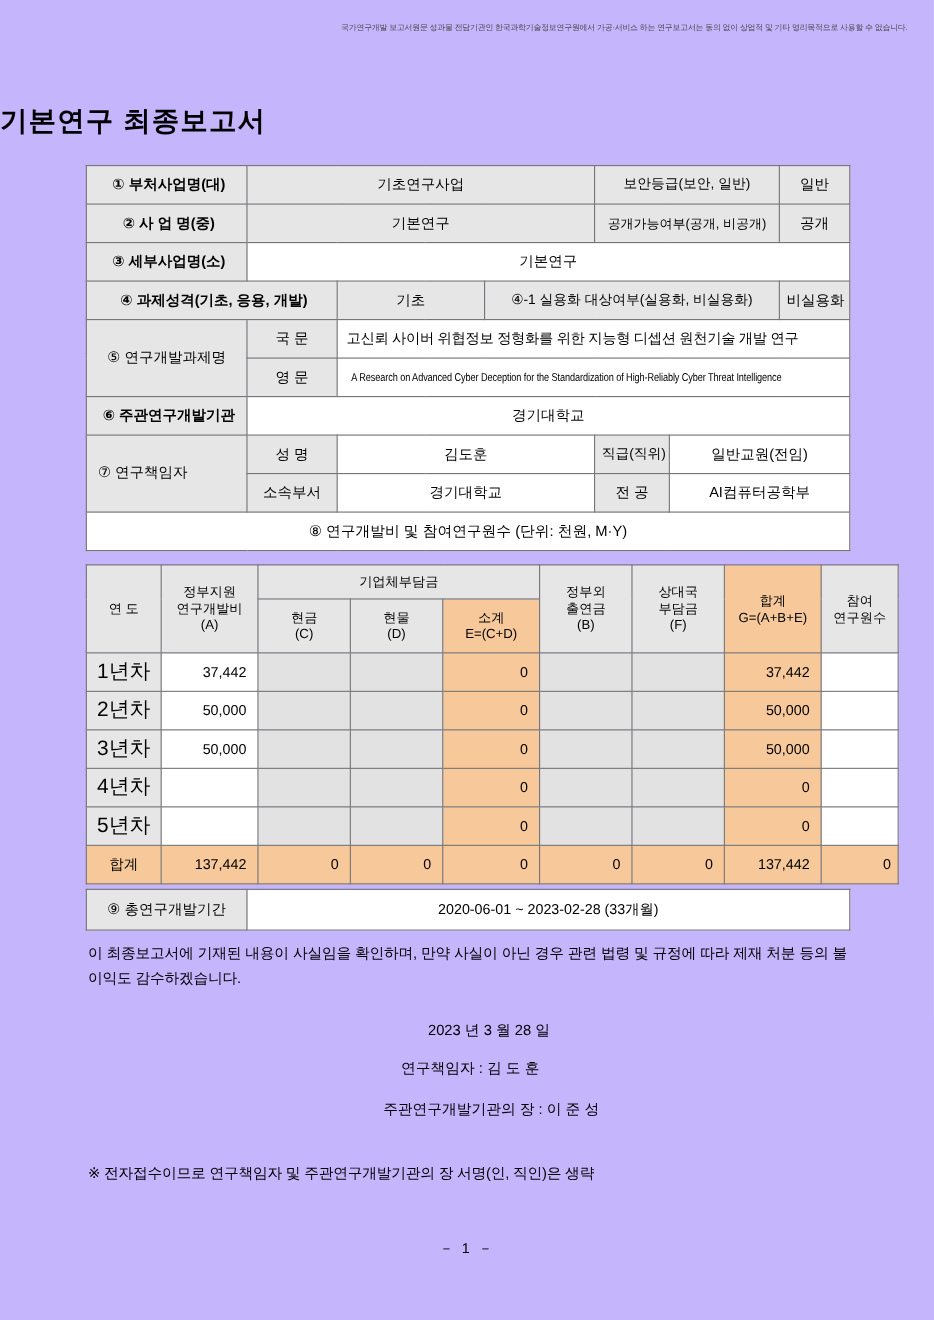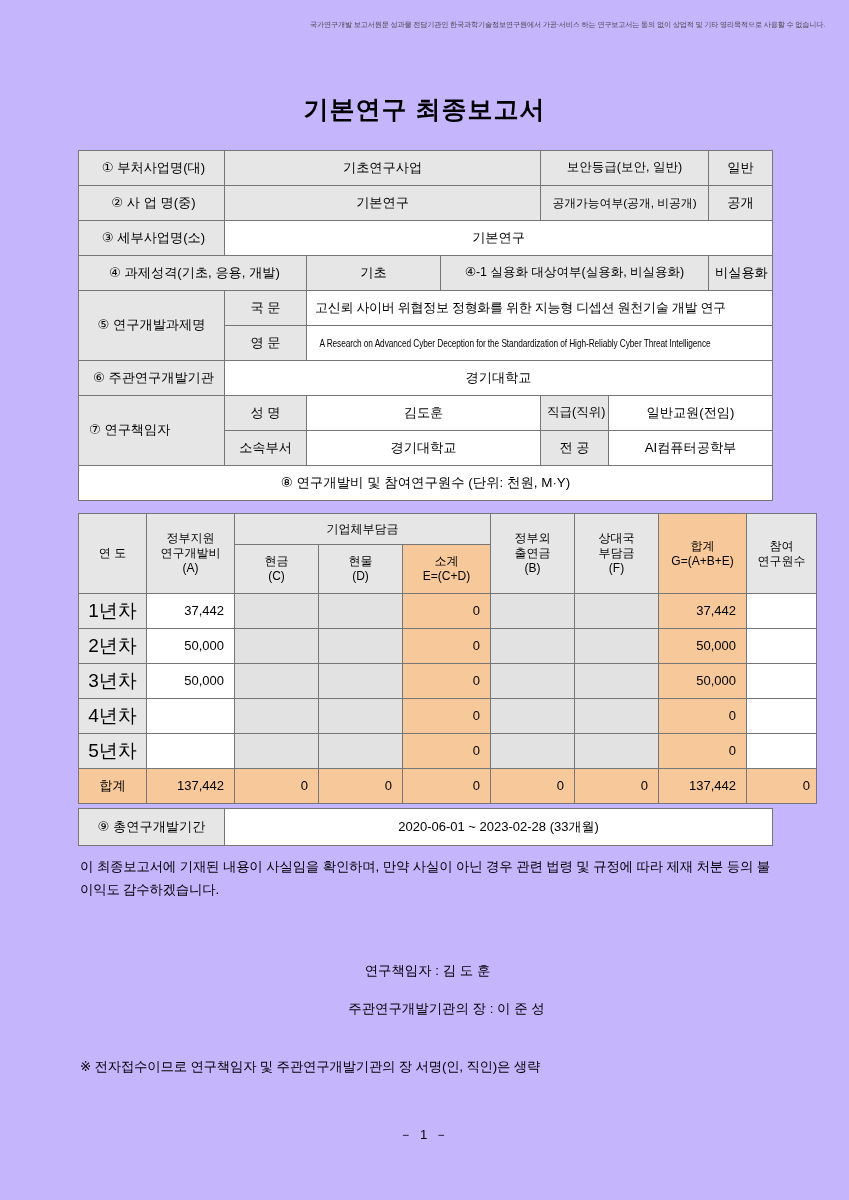--- a/index.html
+++ b/index.html
@@ -34,21 +34,21 @@
     white-space: nowrap;
     padding-right: 12px;
   }
 
   
   .doc-title {
     position: absolute;
     top: 93px;
     left: 0;
     width: 100%;
-    text-align: center;
+    text-align: left;
     font-size: 25px;
     font-weight: bold;
     letter-spacing: 1px;
   }
 
   
   .main-table {
     position: absolute;
     top: 150px;
     left: 78px;
@@ -63,20 +63,21 @@
     height: 34px;
     text-align: center;
     vertical-align: middle;
     line-height: 1.25;
     word-break: keep-all;
   }
   .lbl {
     background: #e6e6e6;
     text-align: right;
     padding-left: 10px !important;
+    font-weight: bold;
   }
   .lbl-c {
     background: #e6e6e6;
     text-align: center !important;
   }
   .val { background: #ffffff; }
   .shade { background: #e6e6e6; }
   .nowrap { white-space: nowrap; }
 
   .title-ko {
@@ -426,20 +427,21 @@
     <tbody>
         <tr>
       <td class="lbl-c" style="height:36px">⑨ 총연구개발기간</td>
       <td class="val period-val" style="height:36px">2020-06-01 ~ 2023-02-28 (33개월)</td>
     </tr>
   </tbody>
     </table>
 
   <div class="statement">이 최종보고서에 기재된 내용이 사실임을 확인하며, 만약 사실이 아닌 경우 관련 법령 및 규정에 따라 제재 처분 등의 불이익도 감수하겠습니다.</div>
 
+  <div class="sig-date">2023 년  3 월 28 일</div>
   <div class="sig-leader">연구책임자 : 김  도  훈</div>
   <div class="sig-org">주관연구개발기관의 장 :  이  준  성</div>
 
 
   <div class="note">※ 전자접수이므로 연구책임자 및 주관연구개발기관의 장 서명(인, 직인)은 생략</div>
 
   <div class="page-num">－ 1 －</div>
 
 </div>
 

